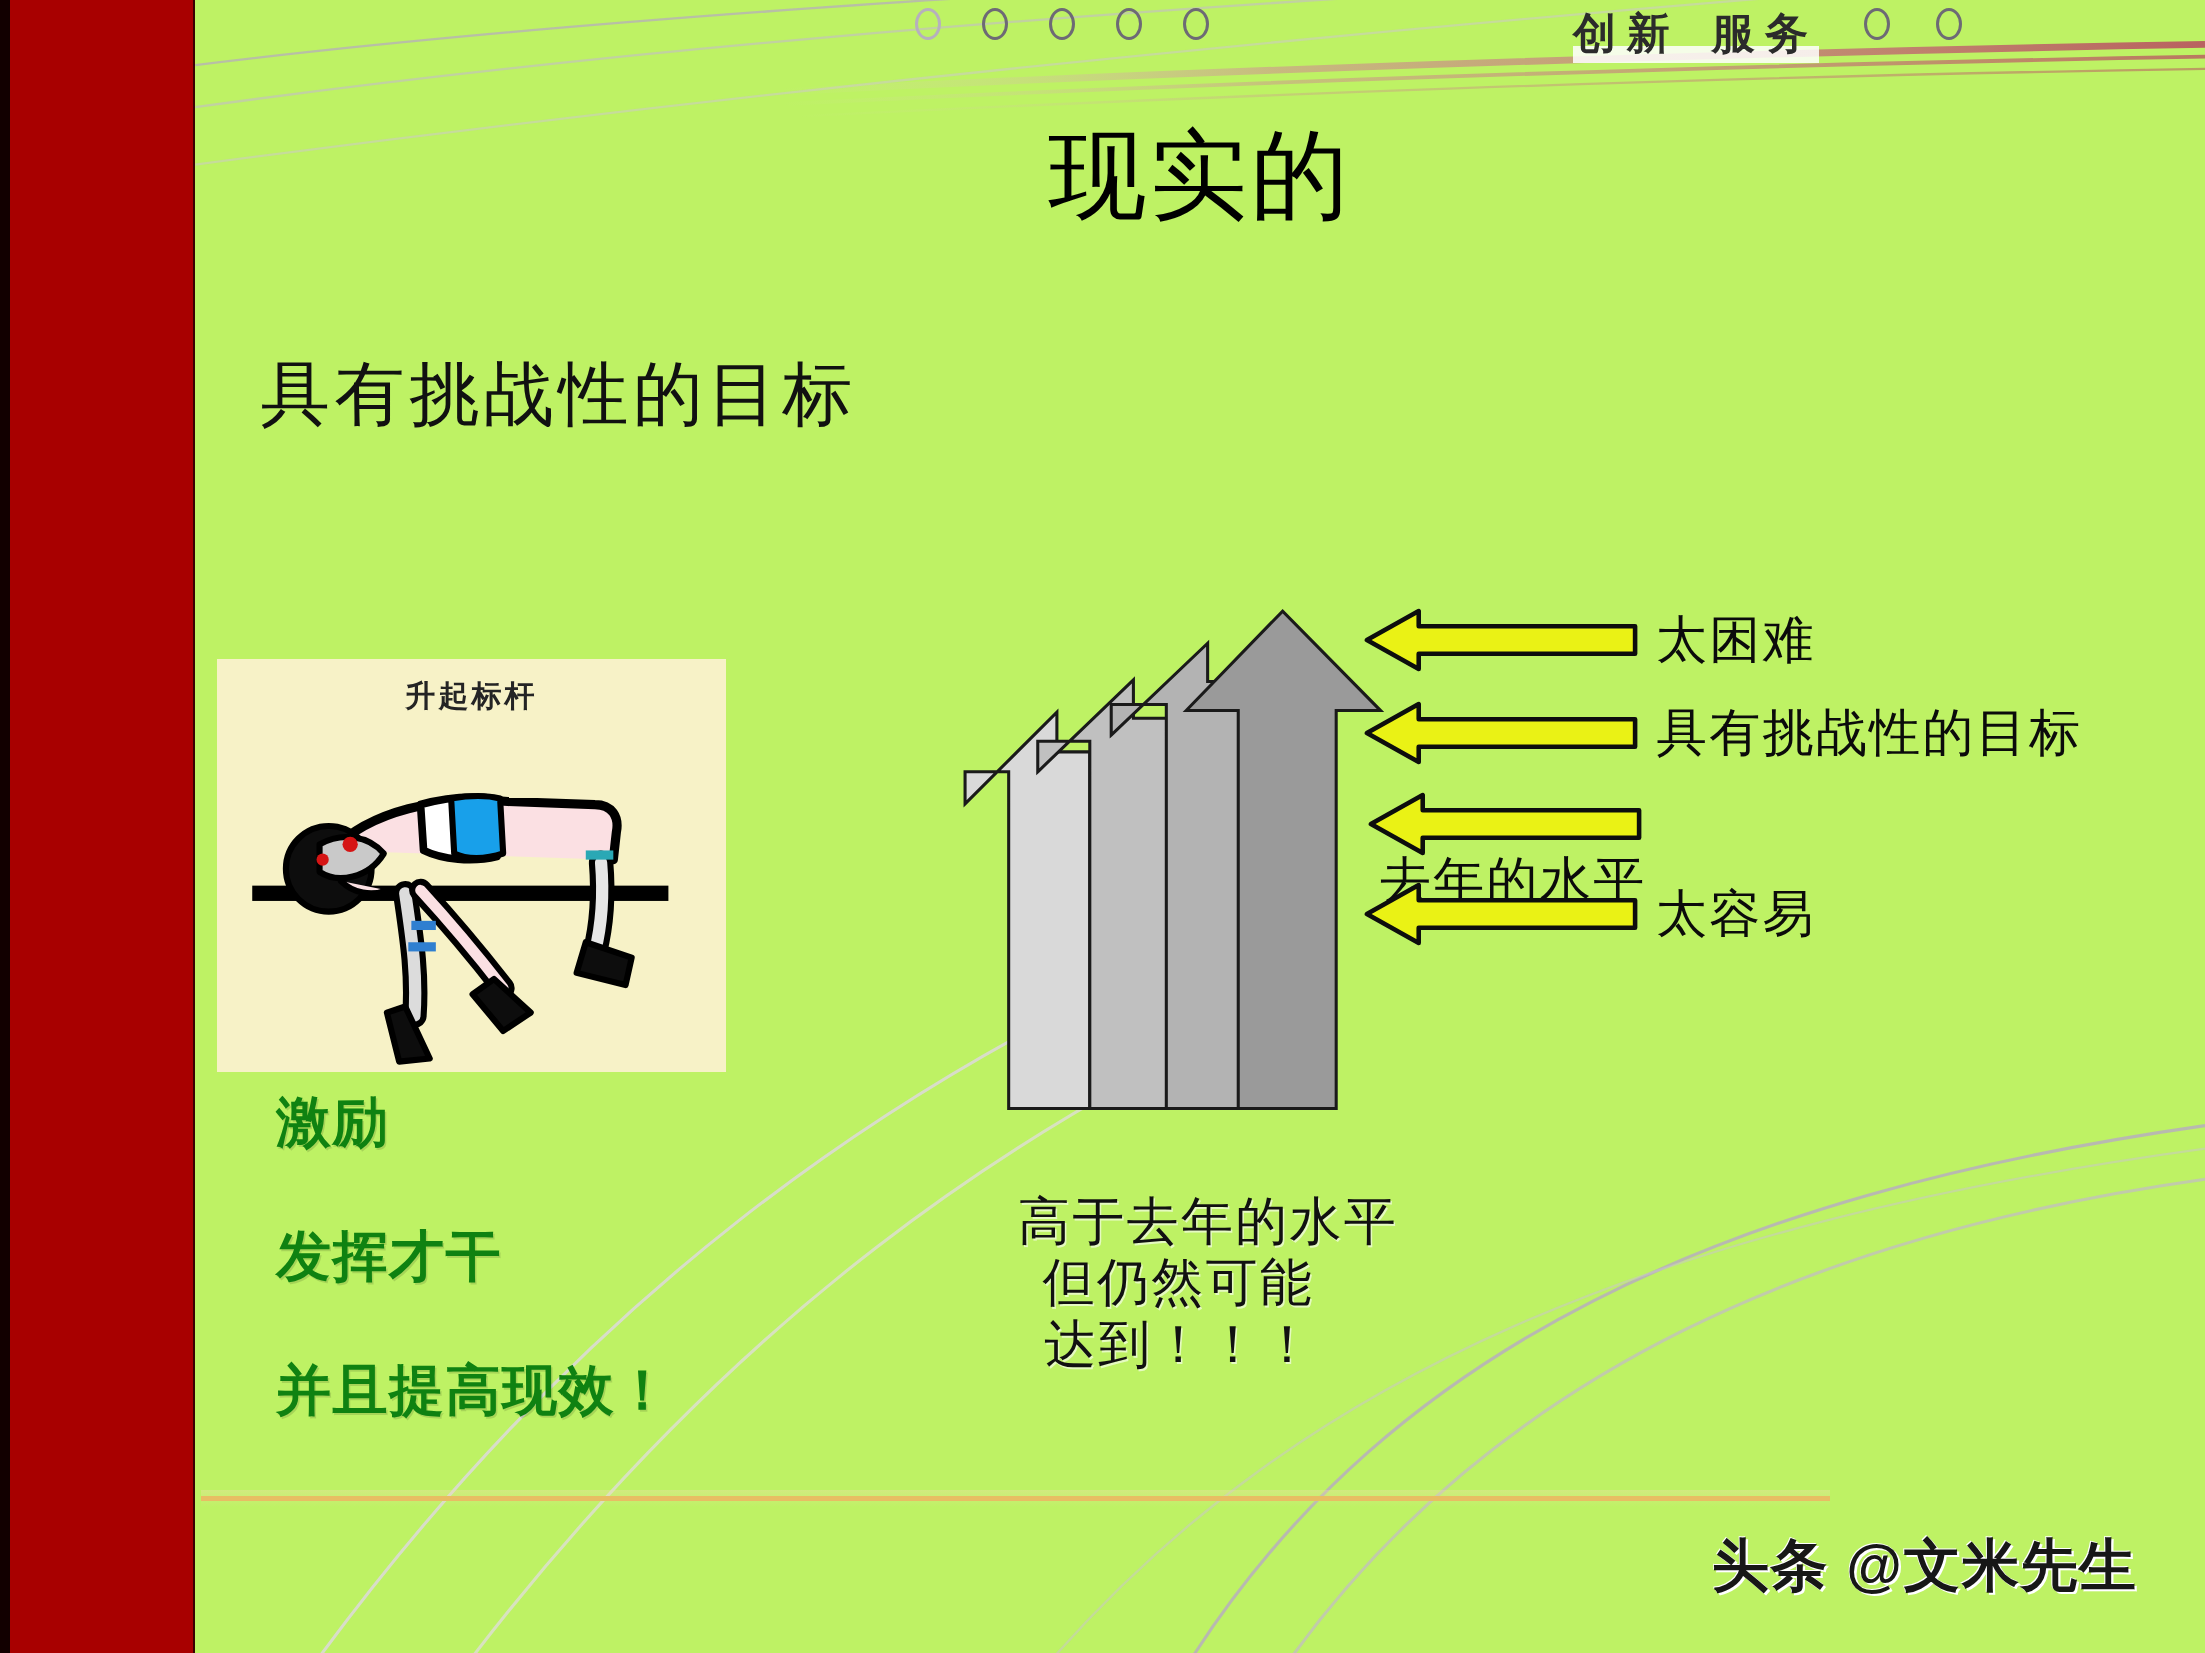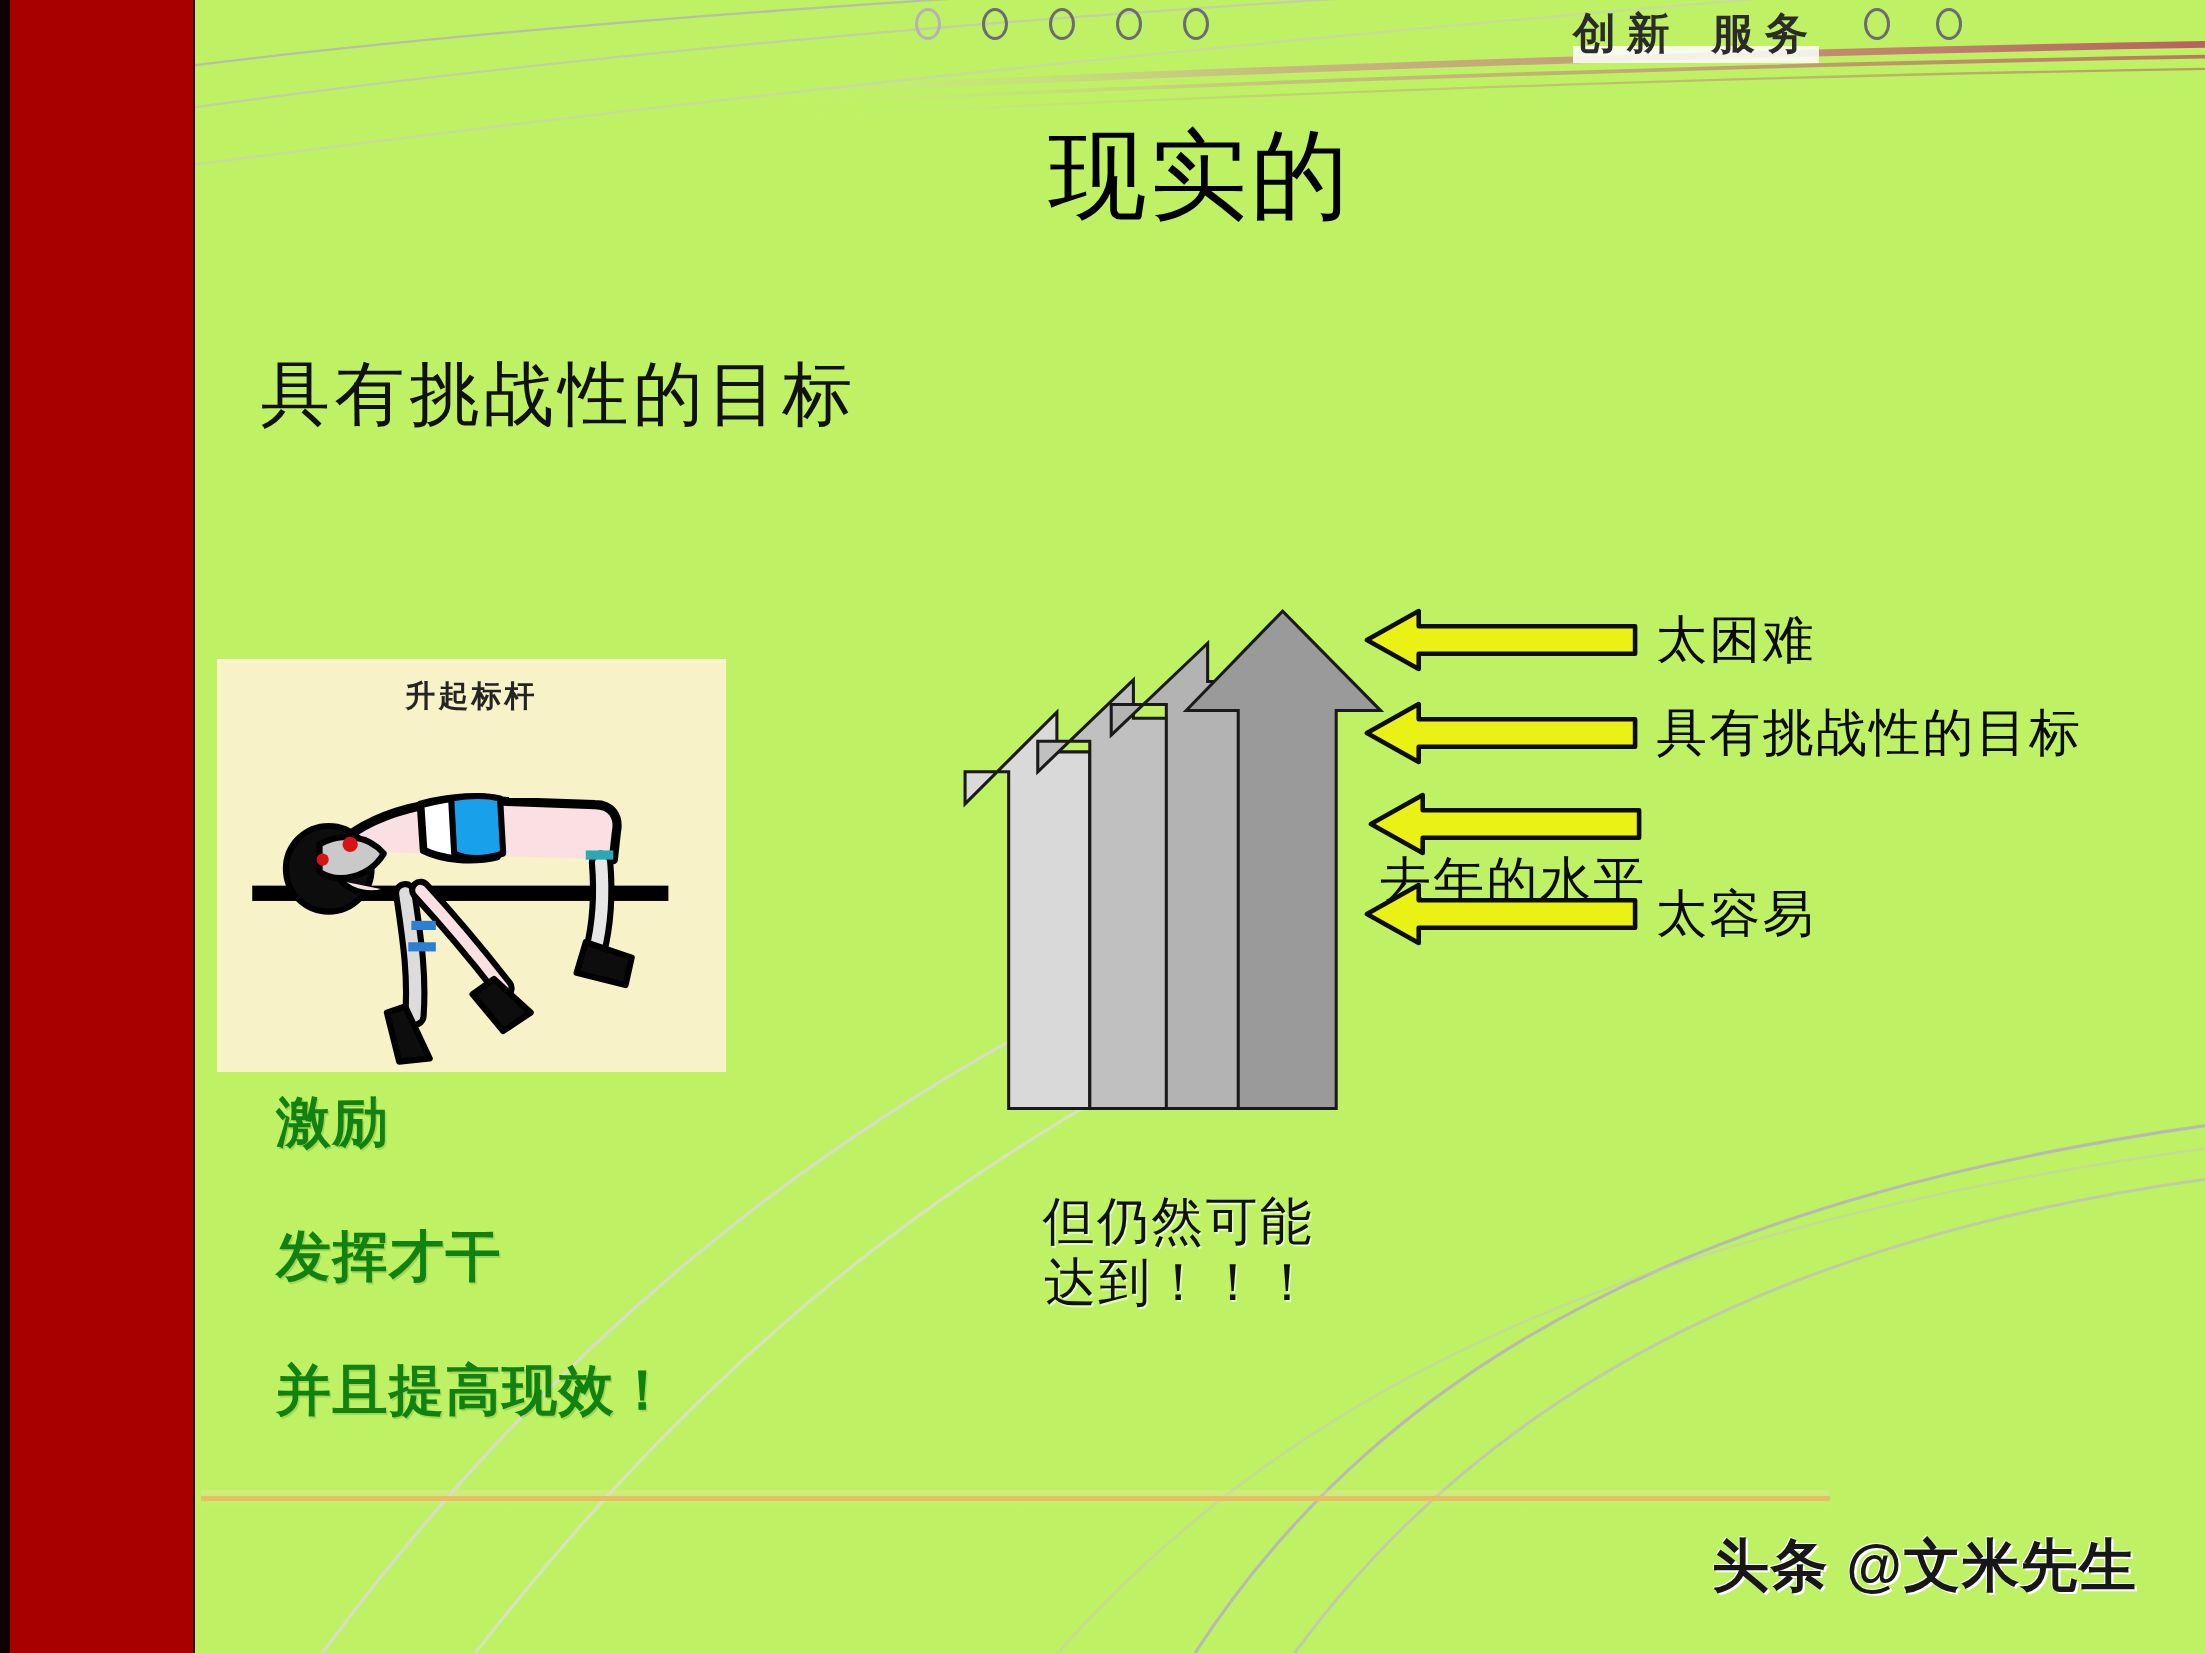--- a/index.html
+++ b/index.html
@@ -263,20 +263,21 @@
     <div class="callout" style="top:274px;">
       <svg class="callout-arrow" viewBox="0 0 360 84">
         <polygon points="4,42 72,4 72,24 356,24 356,60 72,60 72,80" fill="#eaf215" stroke="#0d0d0d" stroke-width="6" stroke-linejoin="round"></polygon>
       </svg>
       <span class="callout-label">太容易</span>
     </div>
 
   </div>
 
   <div class="bottom-note">
+    <div class="l1">高于去年的水平</div>
     <div class="l2">但仍然可能</div>
     <div class="l3">达到！！！</div>
   </div>
 
   <div class="gold-rule-soft"></div>
   <div class="gold-rule"></div>
 
   <div class="watermark">头条 @文米先生</div>
 
 </div>

